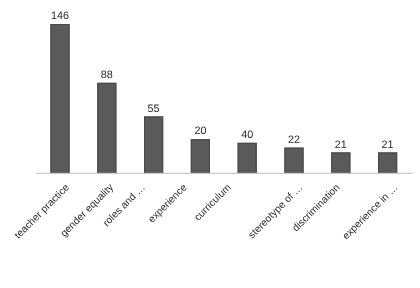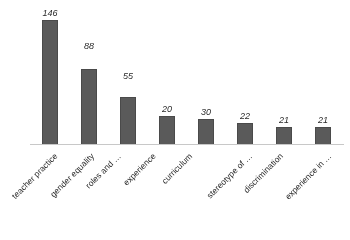--- a/index.html
+++ b/index.html
@@ -23,21 +23,20 @@
     background: #ffffff;
   }
 
   
   #plot-area {
     position: absolute;
     left: 0;
     top: 0;
     width: 350px;
     height: 145px;
-    font-style: italic;
   }
 
   .bar-group {
     position: absolute;
     bottom: 0;       
     width: 16px;
   }
 
   .bar-rect {
     position: absolute;
@@ -97,36 +96,36 @@
 <div id="chart-root" style="background: rgb(255, 255, 255);">
 
   <div id="plot-area">
 
     <div class="bar-group" style="left:42px;">
       <div class="bar-value" style="bottom: 127px; color: rgb(43, 43, 43);">146</div>
       <div class="bar-rect" style="height: 125px; background: rgb(90, 90, 90); border-color: rgb(74, 74, 74);"></div>
     </div>
 
     <div class="bar-group" style="left:81px;">
-      <div class="bar-value" style="bottom: 94px; color: rgb(43, 43, 43); text-align: right;">88</div>
+      <div class="bar-value" style="bottom: 78px; color: rgb(43, 43, 43); text-align: right;">88</div>
       <div class="bar-rect" style="height: 76px; background: rgb(90, 90, 90); border-color: rgb(74, 74, 74);"></div>
     </div>
 
     <div class="bar-group" style="left:120px;">
-      <div class="bar-value" style="bottom: 64px; color: rgb(43, 43, 43); text-align: right;">55</div>
+      <div class="bar-value" style="bottom: 50px; color: rgb(43, 43, 43); text-align: right;">55</div>
       <div class="bar-rect" style="height: 48px; background: rgb(90, 90, 90); border-color: rgb(74, 74, 74);"></div>
     </div>
 
     <div class="bar-group" style="left:159px;">
       <div class="bar-value" style="bottom: 31px; color: rgb(43, 43, 43);">20</div>
       <div class="bar-rect" style="height: 29px; background: rgb(90, 90, 90); border-color: rgb(74, 74, 74);"></div>
     </div>
 
     <div class="bar-group" style="left:198px;">
-      <div class="bar-value" style="bottom: 28px; color: rgb(43, 43, 43);">30</div>
+      <div class="bar-value" style="bottom: 28px; color: rgb(43, 43, 43);">40</div>
       <div class="bar-rect" style="height: 26px; background: rgb(90, 90, 90); border-color: rgb(74, 74, 74);"></div>
     </div>
 
     <div class="bar-group" style="left:237px;">
       <div class="bar-value" style="bottom: 24px; color: rgb(43, 43, 43);">22</div>
       <div class="bar-rect" style="height: 22px; background: rgb(90, 90, 90); border-color: rgb(74, 74, 74);"></div>
     </div>
 
     <div class="bar-group" style="left:276px;">
       <div class="bar-value" style="bottom: 20px; color: rgb(43, 43, 43);">21</div>

